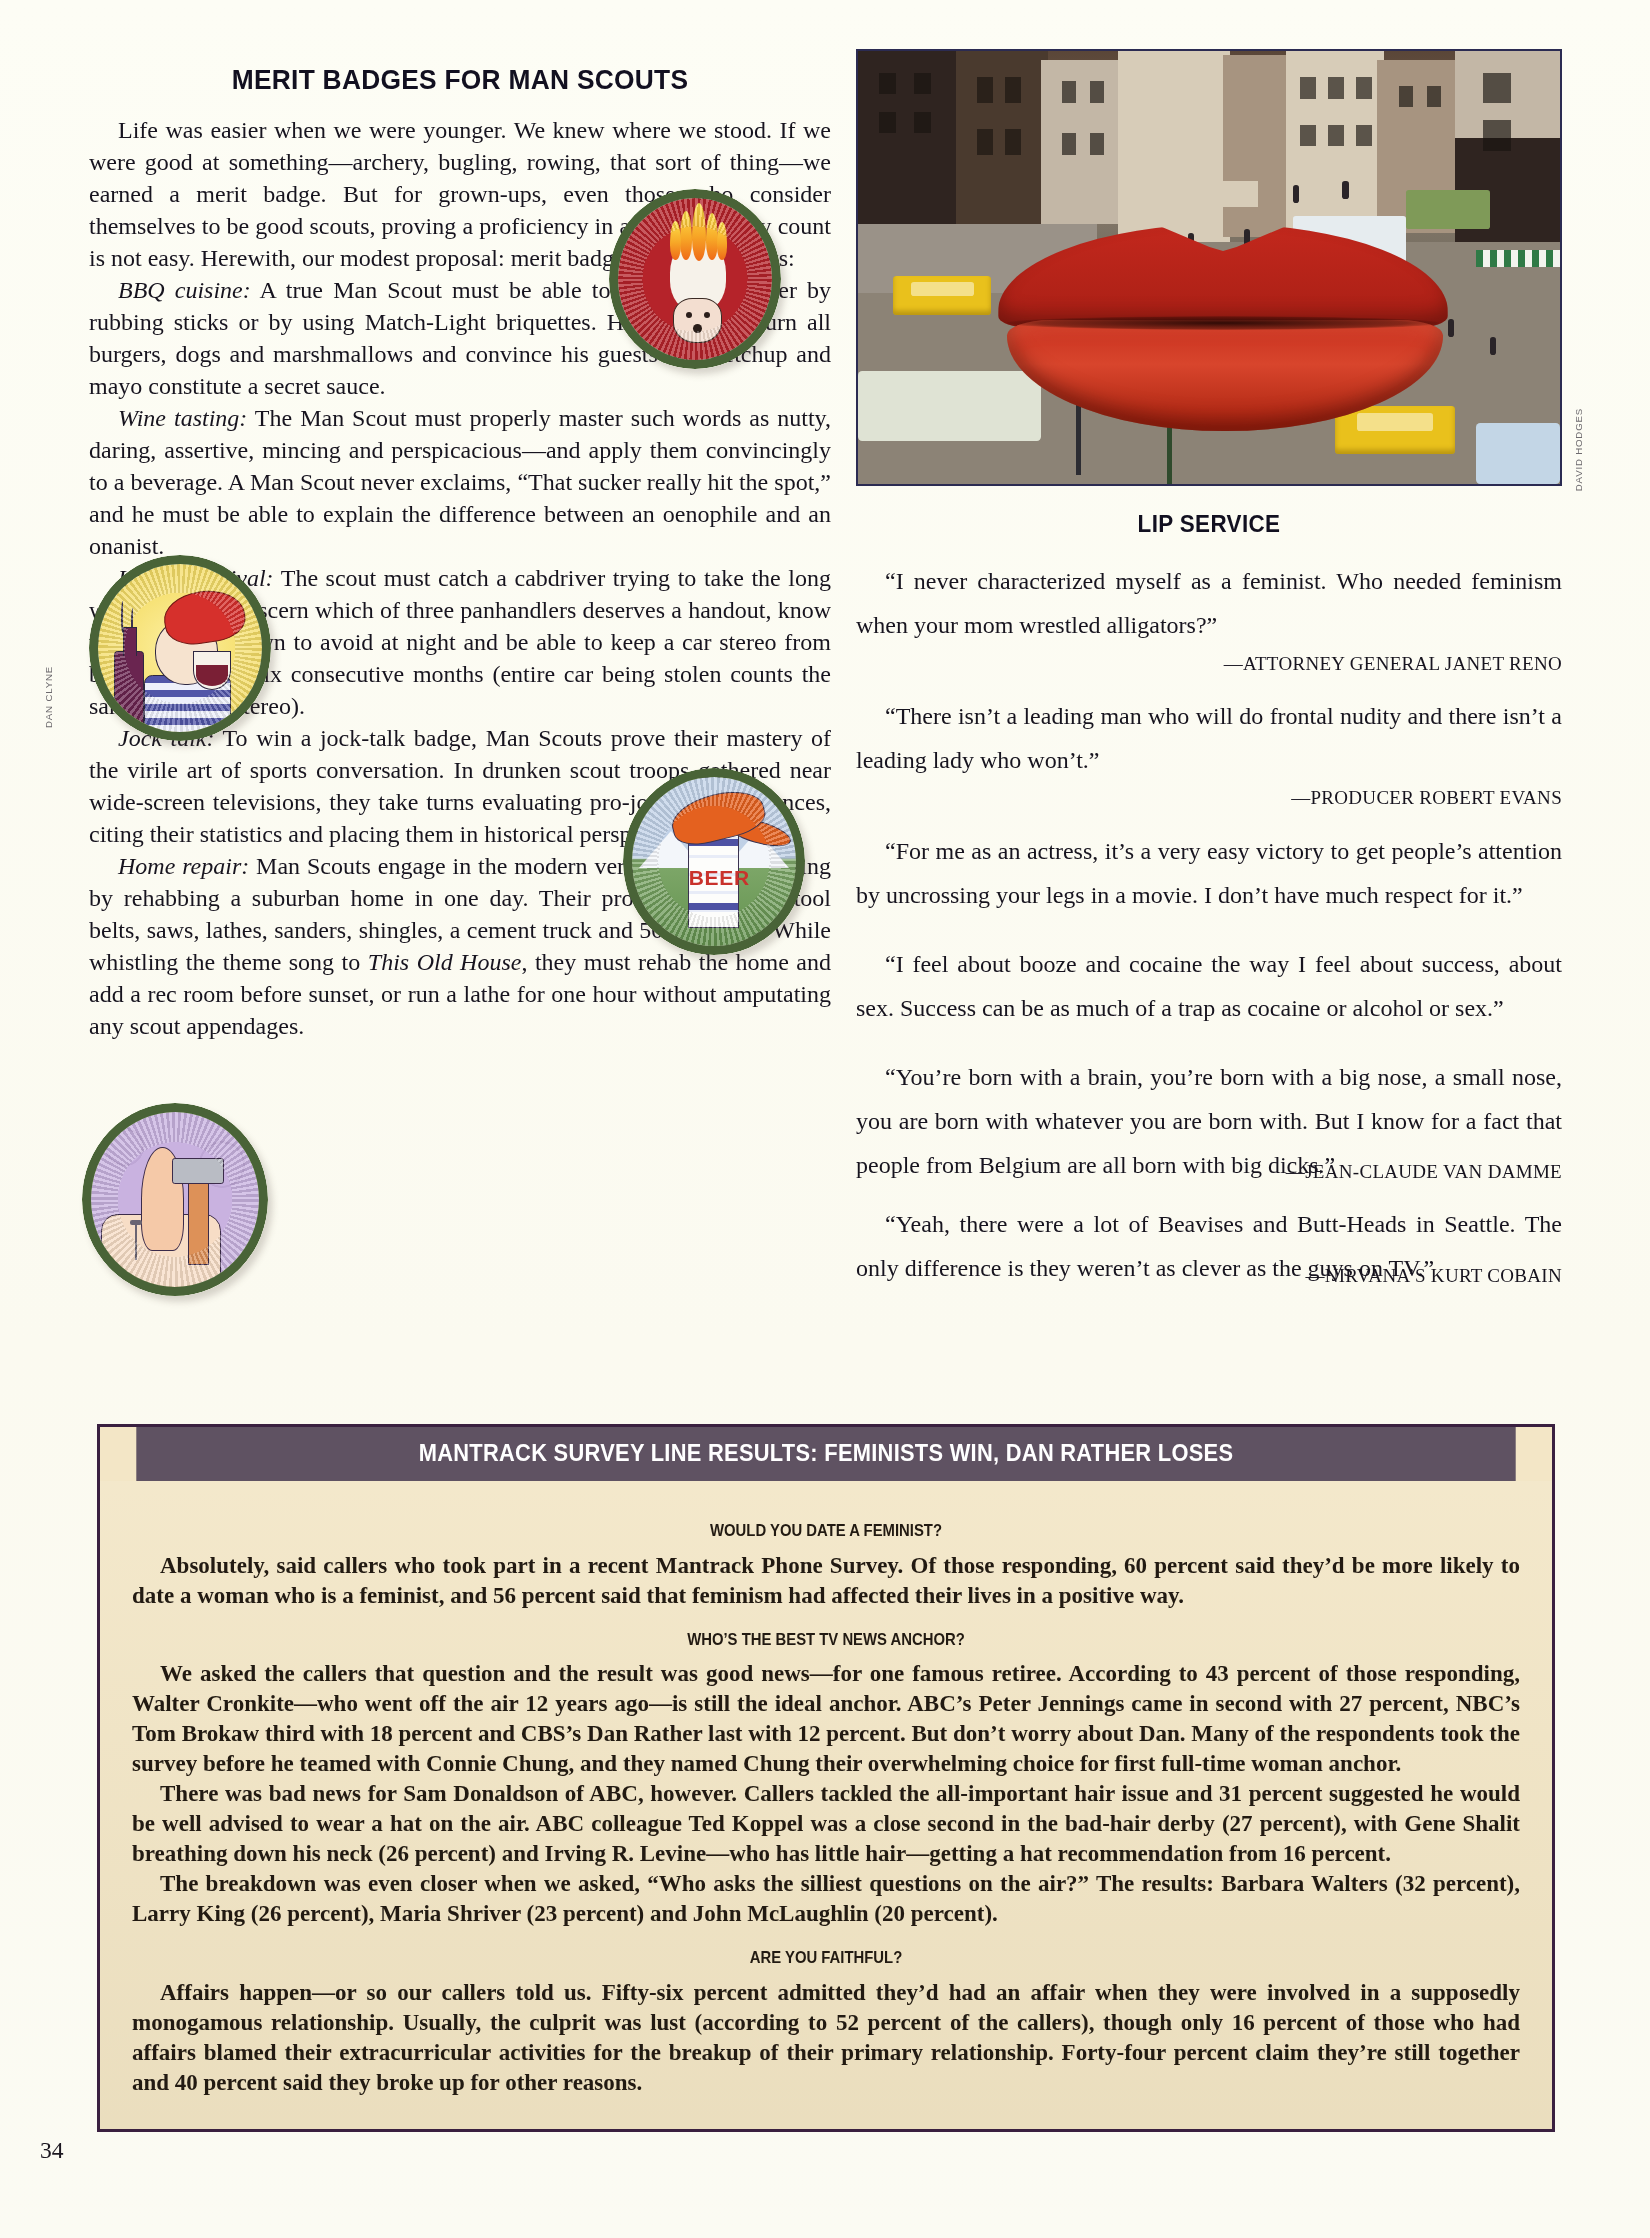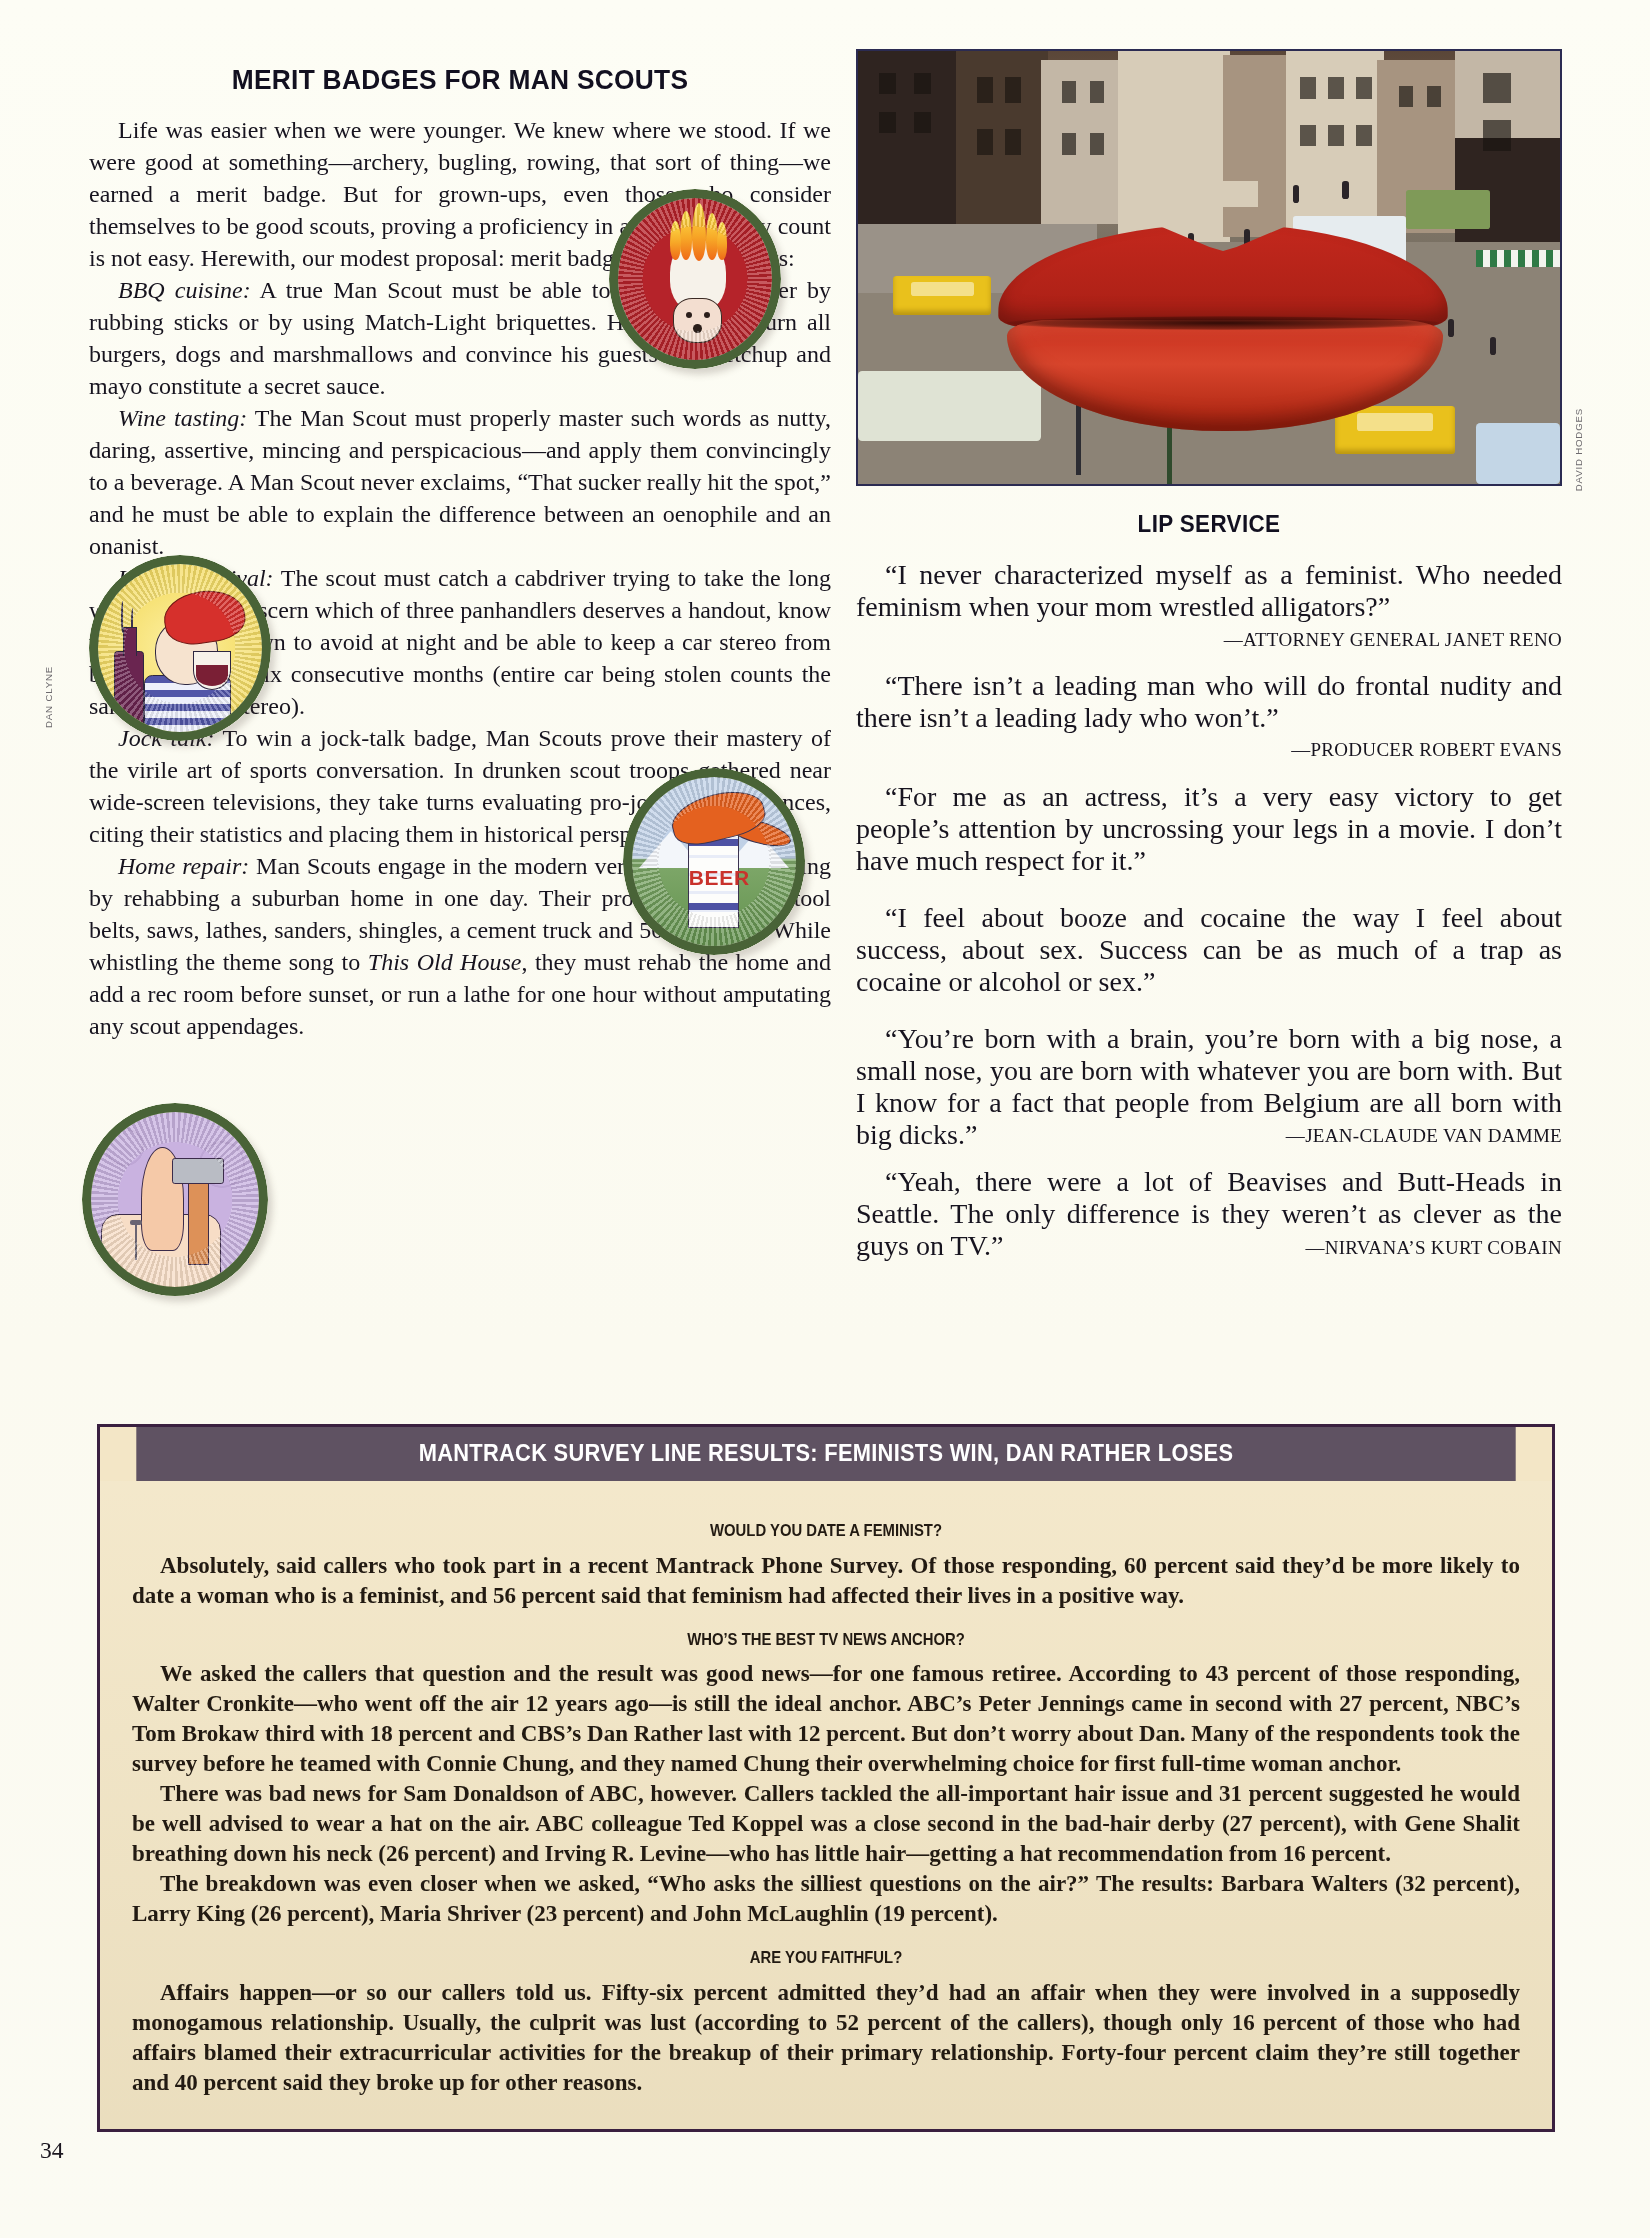--- a/index.html
+++ b/index.html
@@ -217,22 +217,22 @@
     font-family: "Liberation Sans", sans-serif;
     font-weight: bold;
     font-size: 23.6px;
     letter-spacing: 0.4px;
     text-align: center;
     color: #121020;
     margin: 25px 0 21px 0;
     transform: scaleX(0.95);
   }
   .quote {
-    font-size: 28px;
-    line-height: 32px;
+    font-size: 24px;
+    line-height: 44px;
     color: #17141f;
     text-align: justify;
     text-indent: 29px;
     margin: 0 0 5.5px 0;
   }
   .quote-sep { height: 19.4px; }
   .attrib {
     font-family: "Liberation Serif", serif;
     font-size: 19px;
     letter-spacing: 0.3px;
@@ -480,21 +480,21 @@
   <div class="survey">
     <div class="survey-header">MANTRACK SURVEY LINE RESULTS:  FEMINISTS WIN, DAN RATHER LOSES</div>
     <div class="survey-body">
 
       <div class="survey-q">WOULD YOU DATE A FEMINIST?</div>
       <p class="survey-p">Absolutely, said callers who took part in a recent Mantrack Phone Survey. Of those responding, 60 percent said they’d be more likely to date a woman who is a feminist, and 56 percent said that feminism had affected their lives in a positive way.</p>
 
       <div class="survey-q">WHO’S THE BEST TV NEWS ANCHOR?</div>
       <p class="survey-p">We asked the callers that question and the result was good news—for one famous retiree. According to 43 percent of those responding, Walter Cronkite—who went off the air 12 years ago—is still the ideal anchor. ABC’s Peter Jennings came in second with 27 percent, NBC’s Tom Brokaw third with 18 percent and CBS’s Dan Rather last with 12 percent. But don’t worry about Dan. Many of the respondents took the survey before he teamed with Connie Chung, and they named Chung their overwhelming choice for first full-time woman anchor.</p>
       <p class="survey-p">There was bad news for Sam Donaldson of ABC, however. Callers tackled the all-important hair issue and 31 percent suggested he would be well advised to wear a hat on the air. ABC colleague Ted Koppel was a close second in the bad-hair derby (27 percent), with Gene Shalit breathing down his neck (26 percent) and Irving R. Levine—who has little hair—getting a hat recommendation from 16 percent.</p>
-      <p class="survey-p">The breakdown was even closer when we asked, “Who asks the silliest questions on the air?” The results: Barbara Walters (32 percent), Larry King (26 percent), Maria Shriver (23 percent) and John McLaughlin (19 percent).</p>
+      <p class="survey-p">The breakdown was even closer when we asked, “Who asks the silliest questions on the air?” The results: Barbara Walters (32 percent), Larry King (26 percent), Maria Shriver (23 percent) and John McLaughlin (20 percent).</p>
 
       <div class="survey-q">ARE YOU FAITHFUL?</div>
       <p class="survey-p">Affairs happen—or so our callers told us. Fifty-six percent admitted they’d had an affair when they were involved in a supposedly monogamous relationship. Usually, the culprit was lust (according to 52 percent of the callers), though only 16 percent of those who had affairs blamed their extracurricular activities for the breakup of their primary relationship. Forty-four percent claim they’re still together and 40 percent said they broke up for other reasons.</p>
     </div>
   </div>
 
   <div class="folio">34</div>
 
 </div>
 

